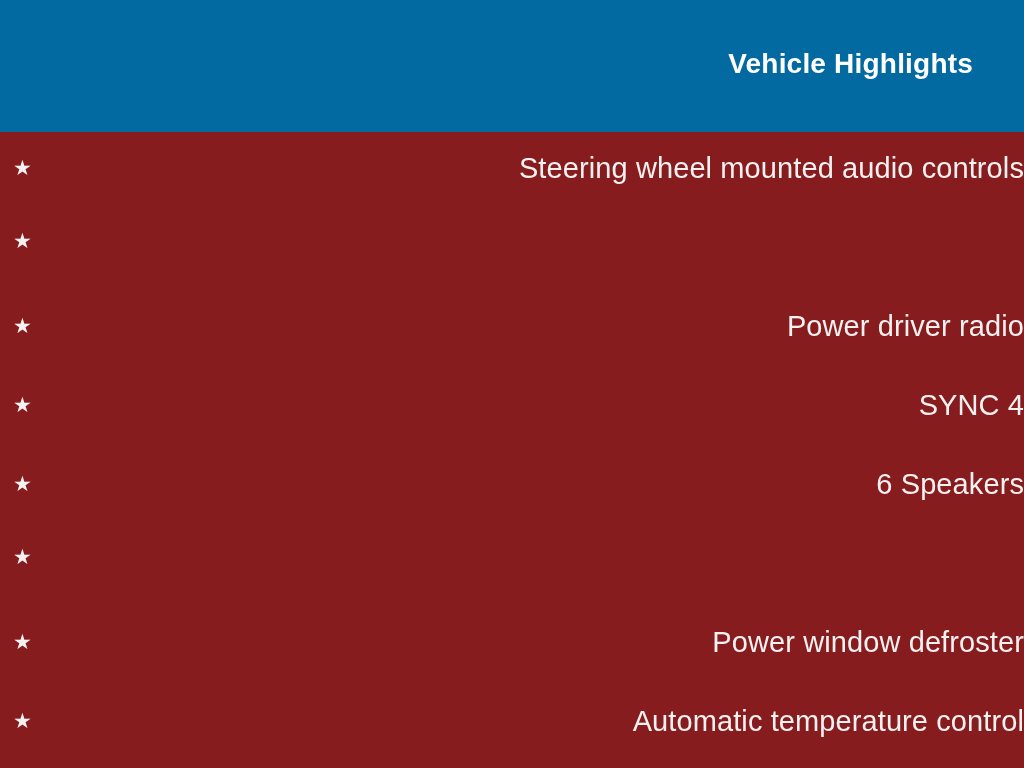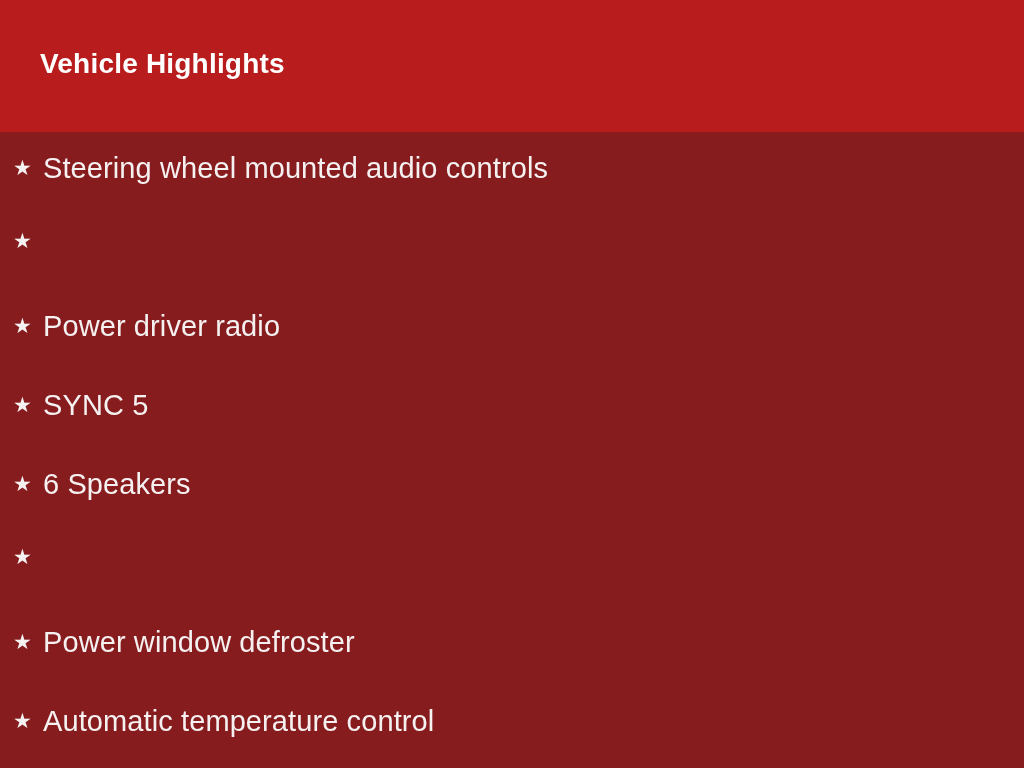--- a/index.html
+++ b/index.html
@@ -21,24 +21,24 @@
     height: 768px;
     background: #871c1f;
     display: flex;
     flex-direction: column;
   }
 
   
   .slide-header {
     flex: 0 0 auto;
     height: 132px;
-    background: #b91c1c;
+    background: #0369a1;
     display: flex;
     align-items: center;
-    justify-content: flex-start;
+    justify-content: flex-end;
     box-sizing: border-box;
     padding: 0 51px 0 40px;
   }
 
   .slide-title {
     color: #ffffff;
     font-size: 28px;
     font-weight: bold;
     letter-spacing: 0.2px;
     line-height: 1.1;
@@ -82,20 +82,21 @@
   }
 
   .feature-label {
     flex: 1 1 auto;
     color: #f6f1f1;
     font-size: 29px;
     font-weight: normal;
     line-height: 1;
     letter-spacing: 0.1px;
     white-space: nowrap;
+    text-align: right;
   }
 </style>
 </head>
 <body>
 
 <div class="slide">
 
   <div class="slide-header">
     <h1 class="slide-title">Vehicle Highlights</h1>
   </div>
@@ -112,21 +113,21 @@
         <span class="bullet-star">★</span>
       </li>
 
       <li class="feature-item">
         <span class="bullet-star">★</span>
         <span class="feature-label">Power driver radio</span>
       </li>
 
       <li class="feature-item">
         <span class="bullet-star">★</span>
-        <span class="feature-label">SYNC 5</span>
+        <span class="feature-label">SYNC 4</span>
       </li>
 
       <li class="feature-item">
         <span class="bullet-star">★</span>
         <span class="feature-label">6 Speakers</span>
       </li>
 
       <li class="feature-item">
         <span class="bullet-star">★</span>
       </li>

